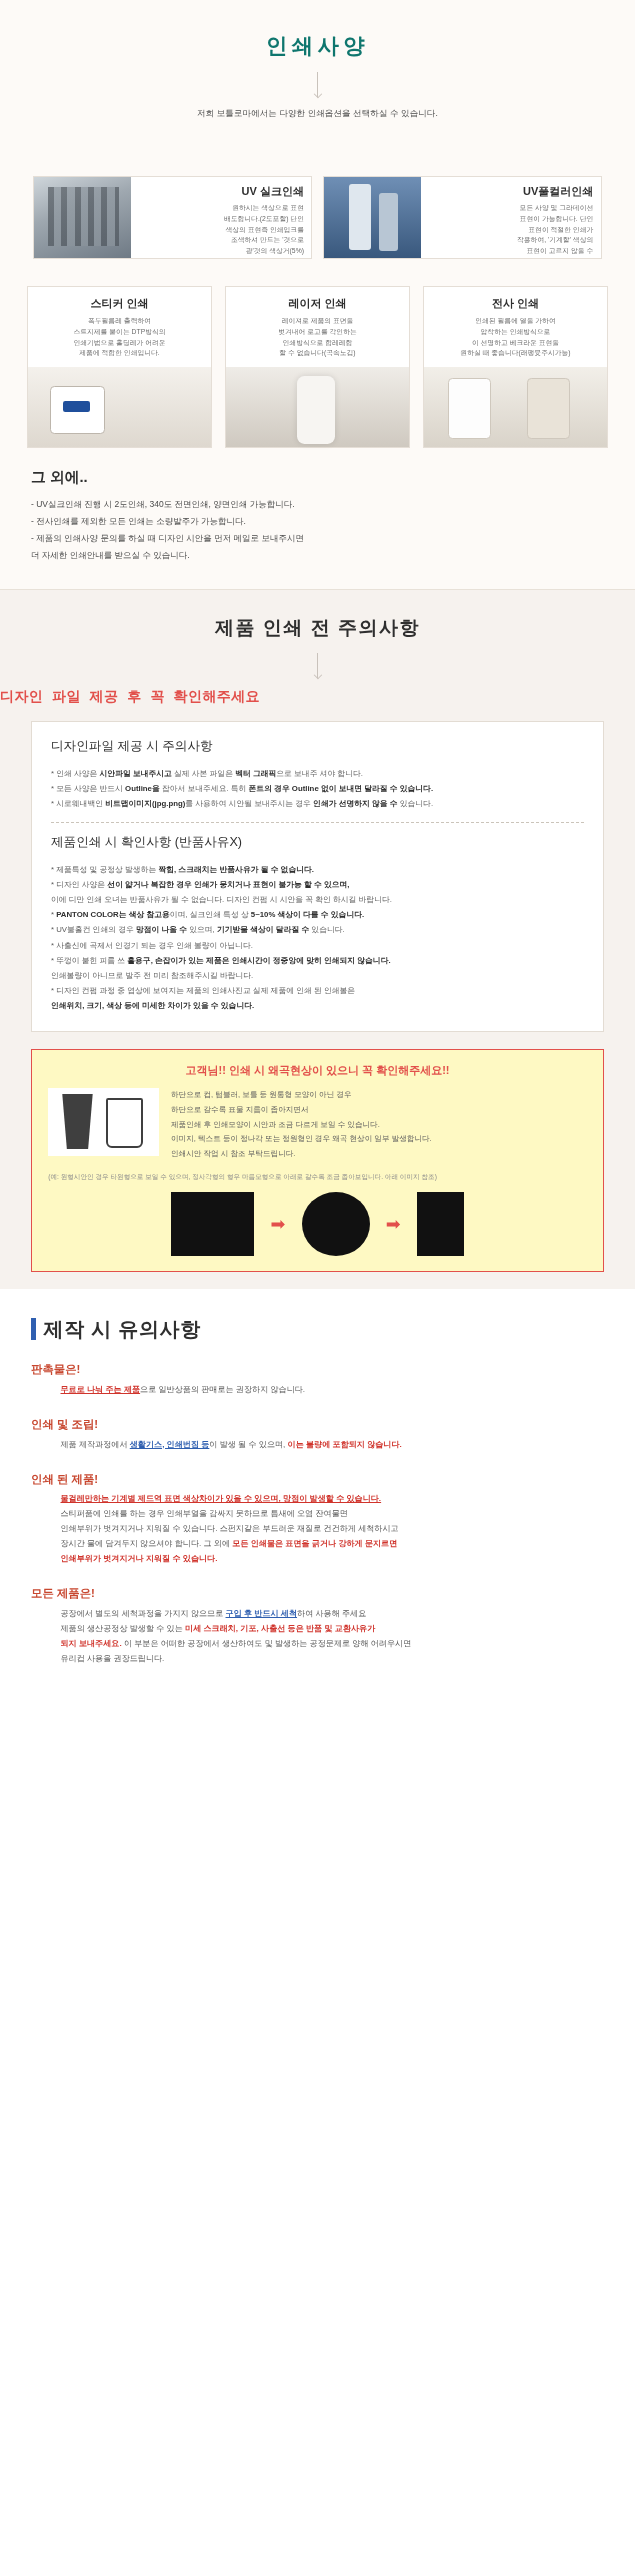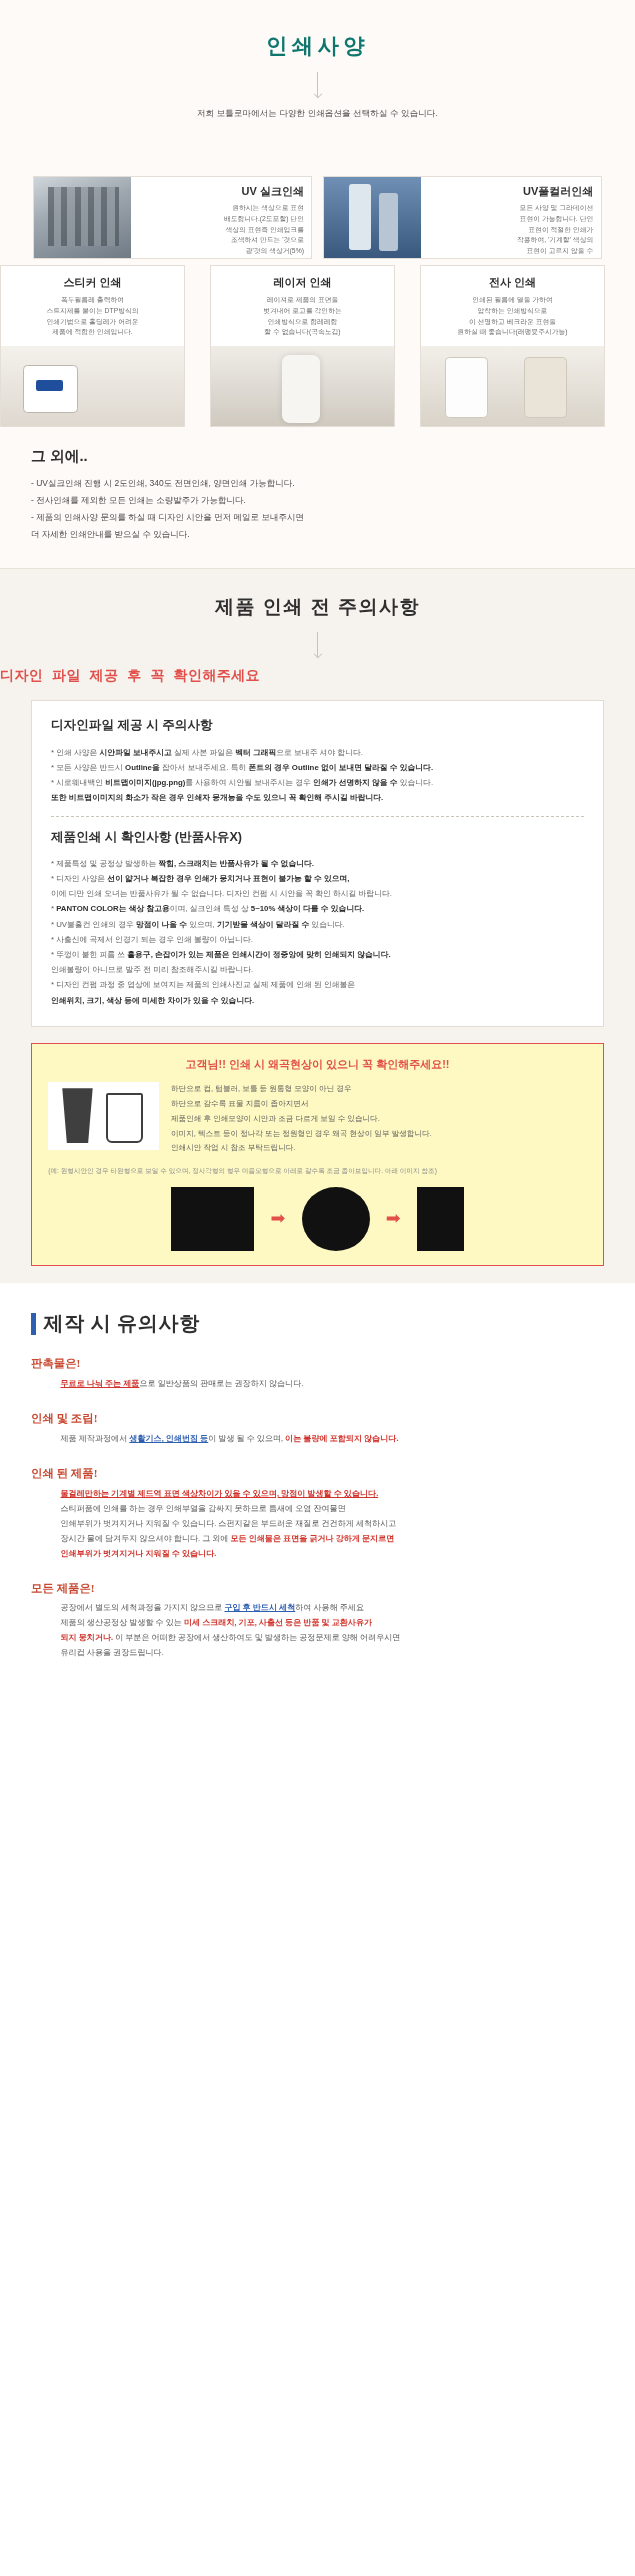--- a/index.html
+++ b/index.html
@@ -40,21 +40,21 @@
   .cards-row { display: flex; justify-content: center; gap: 10.3px; margin-top: 16.2px; }
   .card-big {
     width: 279px; height: 83px; background: #fff;
     border: 0.7px solid #e5ded6; display: flex; overflow: hidden; margin-top: 39px;
   }
   .card-big .thumb { width: 97px; height: 81px; flex: 0 0 97px; }
   .card-big .body { padding: 7.4px 7.4px 4.4px 8.9px; flex: 1; }
   .card-big .t { font-size: 11px; font-weight: bold; color: #2f2f2f; text-align: right; margin-bottom: 4.4px; }
   .card-big .d { font-size: 6.8px; color: #6a6a6a; line-height: 1.55; text-align: right; }
 
-  .cards-row2 { display: flex; gap: 25px; margin-top: 6px; }
+  .cards-row2 { display: flex; justify-content: center; gap: 13px; margin-top: 27px; }
   .card-sm { width: 185px; background: #fff; border: 0.7px solid #e5ded6; }
   .card-sm .t { text-align: center; font-size: 11px; font-weight: bold; color: #2f2f2f; padding: 8.9px 0 5.2px 0; }
   .card-sm .d { text-align: center; font-size: 6.8px; color: #6a6a6a; line-height: 1.6; padding: 0 7.4px 7.4px 7.4px; }
   .card-sm .thumb { width: 100%; height: 80px; }
 
   
   .th-uvsilk { background: linear-gradient(160deg,#cfd6db 0%,#9fa8b0 40%,#6f7a85 100%); position: relative; }
   .th-uvsilk:before {
     content:""; position:absolute; left:13.3px; top:10.3px; width:71px; height:59px;
     background: repeating-linear-gradient(90deg,#4a5158 0 5.9px,#8b949c 5.9px 13.3px);
@@ -104,21 +104,21 @@
     letter-spacing: 1.5px;
   }
   .sec2-sub {
     text-align: left; font-size: 14px; font-weight: bold; color: #e2504b;
     margin-top: 10.3px; letter-spacing: 0.4px; font-family: Liberation Mono, monospace;
   }
   .panel {
     width: 573px; margin: 14.8px auto 0 auto; background: #fff;
     border: 0.7px solid #e3dcd3; padding: 16.2px 19px 17.7px 19px;
   }
-  .p-h { font-size: 12.6px; font-weight: bold; color: #2f2f2f; margin-bottom: 10.3px; }
+  .p-h { font-size: 12.6px; font-weight: normal; color: #2f2f2f; margin-bottom: 10.3px; }
   .p-li { font-size: 7.8px; color: #5d5d5d; line-height: 1.95; }
   .p-li b { color: #2f2f2f; }
   .dashed { border-top: 0.7px dashed #cbc4ba; margin: 10.3px 0 11.8px 0; }
 
   
   .warn {
     width: 573px; margin: 16.2px auto 0 auto; background: #fef9c3;
     border: 1.5px solid #e2504b; padding: 13.3px 16.2px 14.8px 16.2px;
   }
   .warn-h { text-align: center; font-size: 11px; font-weight: bold; color: #e2504b; margin-bottom: 10.3px; }
@@ -135,21 +135,21 @@
   .warn-txt { font-size: 7.6px; color: #5d5d5d; line-height: 1.95; flex: 1; }
   .warn-note { font-size: 6.6px; color: #8a8a8a; margin-top: 8.9px; line-height: 1.7; }
 
   .shapes { display: flex; align-items: center; justify-content: center; gap: 16.2px; margin-top: 10.3px; }
   .sq { width: 83px; height: 64px; background: #111; }
   .circ { width: 68px; height: 64px; background: #111; border-radius: 50%; }
   .tall { width: 47px; height: 64px; background: #111; }
   .ar { color: #e2504b; font-size: 17.7px; line-height: 1; }
 
   
-  .sec3 { background: #fff; padding: 26.6px 0 34px 0; font-family: Liberation Serif, serif; }
+  .sec3 { background: #fff; padding: 26.6px 0 34px 0; }
   .sec3-head { width: 573px; margin: 0 auto; display: flex; align-items: center; gap: 7.4px; }
   .bar { width: 5.2px; height: 22px; background: #2f5fb0; }
   .sec3-title { font-size: 20px; font-weight: bold; color: #2f2f2f; letter-spacing: 0.7px; }
   .blk { width: 573px; margin: 19px auto 0 auto; }
   .blk-h { font-size: 11.4px; font-weight: bold; color: #c8472f; margin-bottom: 5.9px; }
   .blk-p { font-size: 8.1px; color: #555; line-height: 1.85; padding-left: 29.5px; }
   .blk-p .rr { color: #d0342c; font-weight: bold; }
   .blk-p .bb { color: #2f5fb0; font-weight: bold; }
   .blk-p .ul { text-decoration: underline; }
 </style>
@@ -210,21 +210,20 @@
   <section class="sec2">
     <h2 class="sec2-title">제품 인쇄 전 주의사항</h2>
     <div class="arrow-down"></div>
     <div class="sec2-sub">디자인 파일 제공 후 꼭 확인해주세요</div>
 
     <div class="panel">
       <div class="p-h">디자인파일 제공 시 주의사항</div>
       <div class="p-li">* 인쇄 사양은 <b>시안파일 보내주시고</b>  실제 사본 파일은 <b>벡터 그래픽</b>으로 보내주 셔야 합니다.</div>
       <div class="p-li">* 모든 사양은 반드시 <b>Outline을</b> 잡아서 보내주세요. 특히 <b>폰트의 경우 Outline 없이 보내면 달라질 수 있습니다.</b></div>
       <div class="p-li">* 시로웨내백인 <b>비트맵이미지(jpg.png)</b>를 사용하여 시안될 보내주시는 경우 <b>인쇄가 선명하지 않을 수</b> 있습니다.</div>
-      <div class="p-li"><b>또한 비트맵이미지의 화소가 작은 경우 인쇄자 뭉개능을 수도 있으니 꼭 확인해 주시길 바랍니다.</b></div>
 
       <div class="dashed"></div>
 
       <div class="p-h">제품인쇄 시 확인사항 (반품사유X)</div>
       <div class="p-li">* 제품특성 및 공정상 발생하는 <b>짝힘, 스크래치는 반품사유가 될 수 없습니다.</b></div>
       <div class="p-li">* 디자인 사양은 <b>선이 얇거나 복잡한 경우 인쇄가 뭉치거나 표현이 불가능 할 수 있으며,</b></div>
       <div class="p-li">  이에 디만 인쇄 오녀는 반품사유가 될 수 없습니다. 디자인 컨펌 시 시안을 꼭 확인 하시길 바랍니다.</div>
       <div class="p-li">* <b>PANTON COLOR는 색상 참고용</b>이며, 실크인쇄 특성 상 <b>5~10% 색상이 다를 수 있습니다.</b></div>
       <div class="p-li">* UV불홀컨 인쇄의 경우 <b>망점이 나올 수</b> 있으며, <b>기기받물 색상이 달라질 수</b> 있습니다.</div>
       <div class="p-li">* 사출신에 곡제서 인경기 되는 경우 인쇄 볼량이 아닙니다.</div>
@@ -282,19 +281,19 @@
       <div class="blk-p">스티퍼품에 인쇄를 하는 경우 인쇄부열을 감싸지 못하므로 틈새에 오염 잔여물면</div>
       <div class="blk-p">인쇄부위가 벗겨지거나 지워질 수 있습니다. 스펀지같은 부드러운 재질로 건건하게 세척하시고</div>
       <div class="blk-p">장시간 물에 담겨두지 않으셔야 합니다. 그 외에 <span class="rr">모든 인쇄물은 표면을 긁거나 강하게 문지르면</span></div>
       <div class="blk-p"><span class="rr">인쇄부위가 벗겨지거나 지워질 수 있습니다.</span></div>
     </div>
 
     <div class="blk">
       <div class="blk-h">모든 제품은!</div>
       <div class="blk-p">공장에서 별도의 세척과정을 가지지 않으므로 <span class="bb ul">구입 후 반드시 세척</span>하여 사용해 주세요</div>
       <div class="blk-p">제품의 생산공정상 발생할 수 있는 <span class="rr">미세 스크래치, 기포, 사출선 등은 반품 및 교환사유가</span></div>
-      <div class="blk-p"><span class="rr">되지 뭉치거나.</span> 이 부분은 어떠한 공장에서 생산하여도 및 발생하는 공정문제로 양해 어려우시면</div>
+      <div class="blk-p"><span class="rr">되지 보내주세요.</span> 이 부분은 어떠한 공장에서 생산하여도 및 발생하는 공정문제로 양해 어려우시면</div>
       <div class="blk-p">유리컵 사용을 권장드립니다.</div>
     </div>
   </section>
 
 </div>
 
 
 </body></html>

